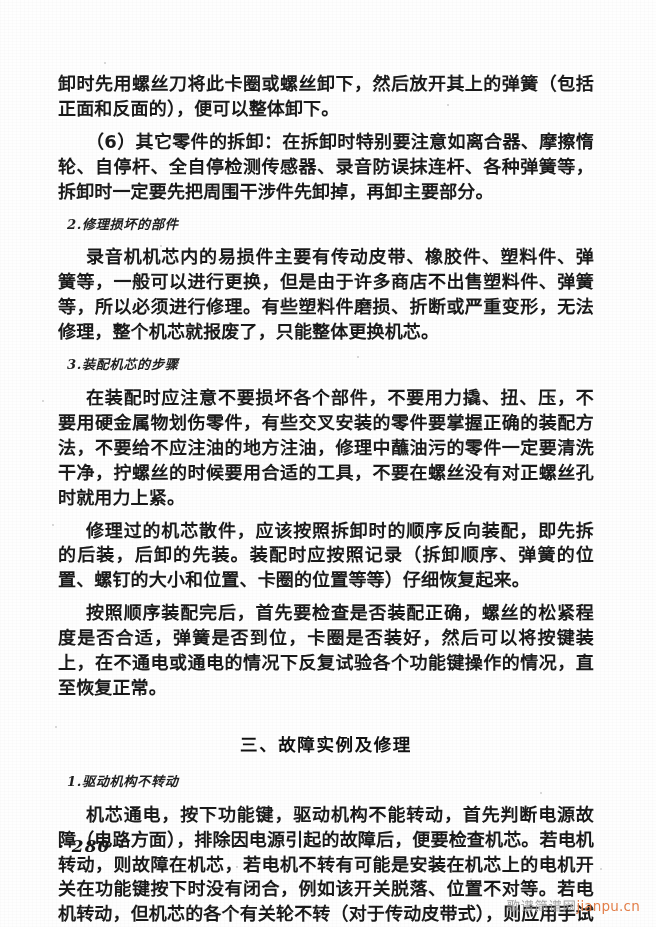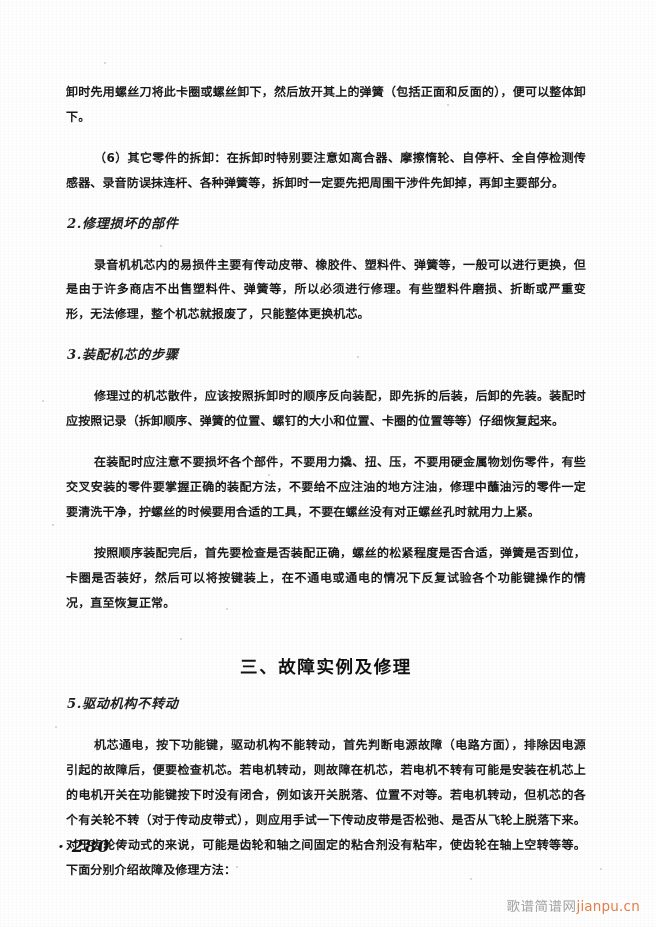--- a/index.html
+++ b/index.html
@@ -29,27 +29,27 @@
   .content {
     position: absolute;
     left: 50px;
     top: 64px;
     width: 552px;
   }
 
   
   .para {
     font-family: "DejaVu Sans", "Liberation Sans", sans-serif;
-    font-size: 12px;
+    font-size: 18px;
     line-height: 24.9px;
     color: #1a1a1a;
     text-align: justify;
     text-justify: inter-character;
     letter-spacing: 0.15px;
-    margin: 16px;
+    margin: 8px;
     font-weight: 600;
     -webkit-font-smoothing: none;
   }
   .para.indent {
     text-indent: 28px;
   }
 
   
   .subhead {
     font-family: "DejaVu Serif", "Liberation Serif", serif;
@@ -125,25 +125,25 @@
 <body>
 
 <div class="page">
 
   <div class="content">
       <p class="para">卸时先用螺丝刀将此卡圈或螺丝卸下，然后放开其上的弹簧（包括正面和反面的），便可以整体卸下。</p>
       <p class="para indent">（6）其它零件的拆卸：在拆卸时特别要注意如离合器、摩擦惰轮、自停杆、全自停检测传感器、录音防误抹连杆、各种弹簧等，拆卸时一定要先把周围干涉件先卸掉，再卸主要部分。</p>
       <p class="subhead">2.修理损坏的部件</p>
       <p class="para indent">录音机机芯内的易损件主要有传动皮带、橡胶件、塑料件、弹簧等，一般可以进行更换，但是由于许多商店不出售塑料件、弹簧等，所以必须进行修理。有些塑料件磨损、折断或严重变形，无法修理，整个机芯就报废了，只能整体更换机芯。</p>
       <p class="subhead">3.装配机芯的步骤</p>
+      <p class="para indent">在装配时应注意不要损坏各个部件，不要用力撬、扭、压，不要用硬金属物划伤零件，有些交叉安装的零件要掌握正确的装配方法，不要给不应注油的地方注油，修理中蘸油污的零件一定要清洗干净，拧螺丝的时候要用合适的工具，不要在螺丝没有对正螺丝孔时就用力上紧。</p>
       <p class="para indent">修理过的机芯散件，应该按照拆卸时的顺序反向装配，即先拆的后装，后卸的先装。装配时应按照记录（拆卸顺序、弹簧的位置、螺钉的大小和位置、卡圈的位置等等）仔细恢复起来。</p>
-      <p class="para indent">在装配时应注意不要损坏各个部件，不要用力撬、扭、压，不要用硬金属物划伤零件，有些交叉安装的零件要掌握正确的装配方法，不要给不应注油的地方注油，修理中蘸油污的零件一定要清洗干净，拧螺丝的时候要用合适的工具，不要在螺丝没有对正螺丝孔时就用力上紧。</p>
       <p class="para indent">按照顺序装配完后，首先要检查是否装配正确，螺丝的松紧程度是否合适，弹簧是否到位，卡圈是否装好，然后可以将按键装上，在不通电或通电的情况下反复试验各个功能键操作的情况，直至恢复正常。</p>
       <p class="section-heading">三、故障实例及修理</p>
-      <p class="subhead">5.驱动机构不转动</p>
+      <p class="subhead">1.驱动机构不转动</p>
       <p class="para indent">机芯通电，按下功能键，驱动机构不能转动，首先判断电源故障（电路方面），排除因电源引起的故障后，便要检查机芯。若电机转动，则故障在机芯，若电机不转有可能是安装在机芯上的电机开关在功能键按下时没有闭合，例如该开关脱落、位置不对等。若电机转动，但机芯的各个有关轮不转（对于传动皮带式），则应用手试一下传动皮带是否松弛、是否从飞轮上脱落下来。对于齿轮传动式的来说，可能是齿轮和轴之间固定的粘合剂没有粘牢，使齿轮在轴上空转等等。下面分别介绍故障及修理方法：</p>
     </div>
 
   <div class="folio">· 280 ·</div>
 
   <div class="watermark">
     <span class="wm-cn">歌谱简谱网</span>
     <span class="wm-en">jianpu.cn</span>
   </div>
 

